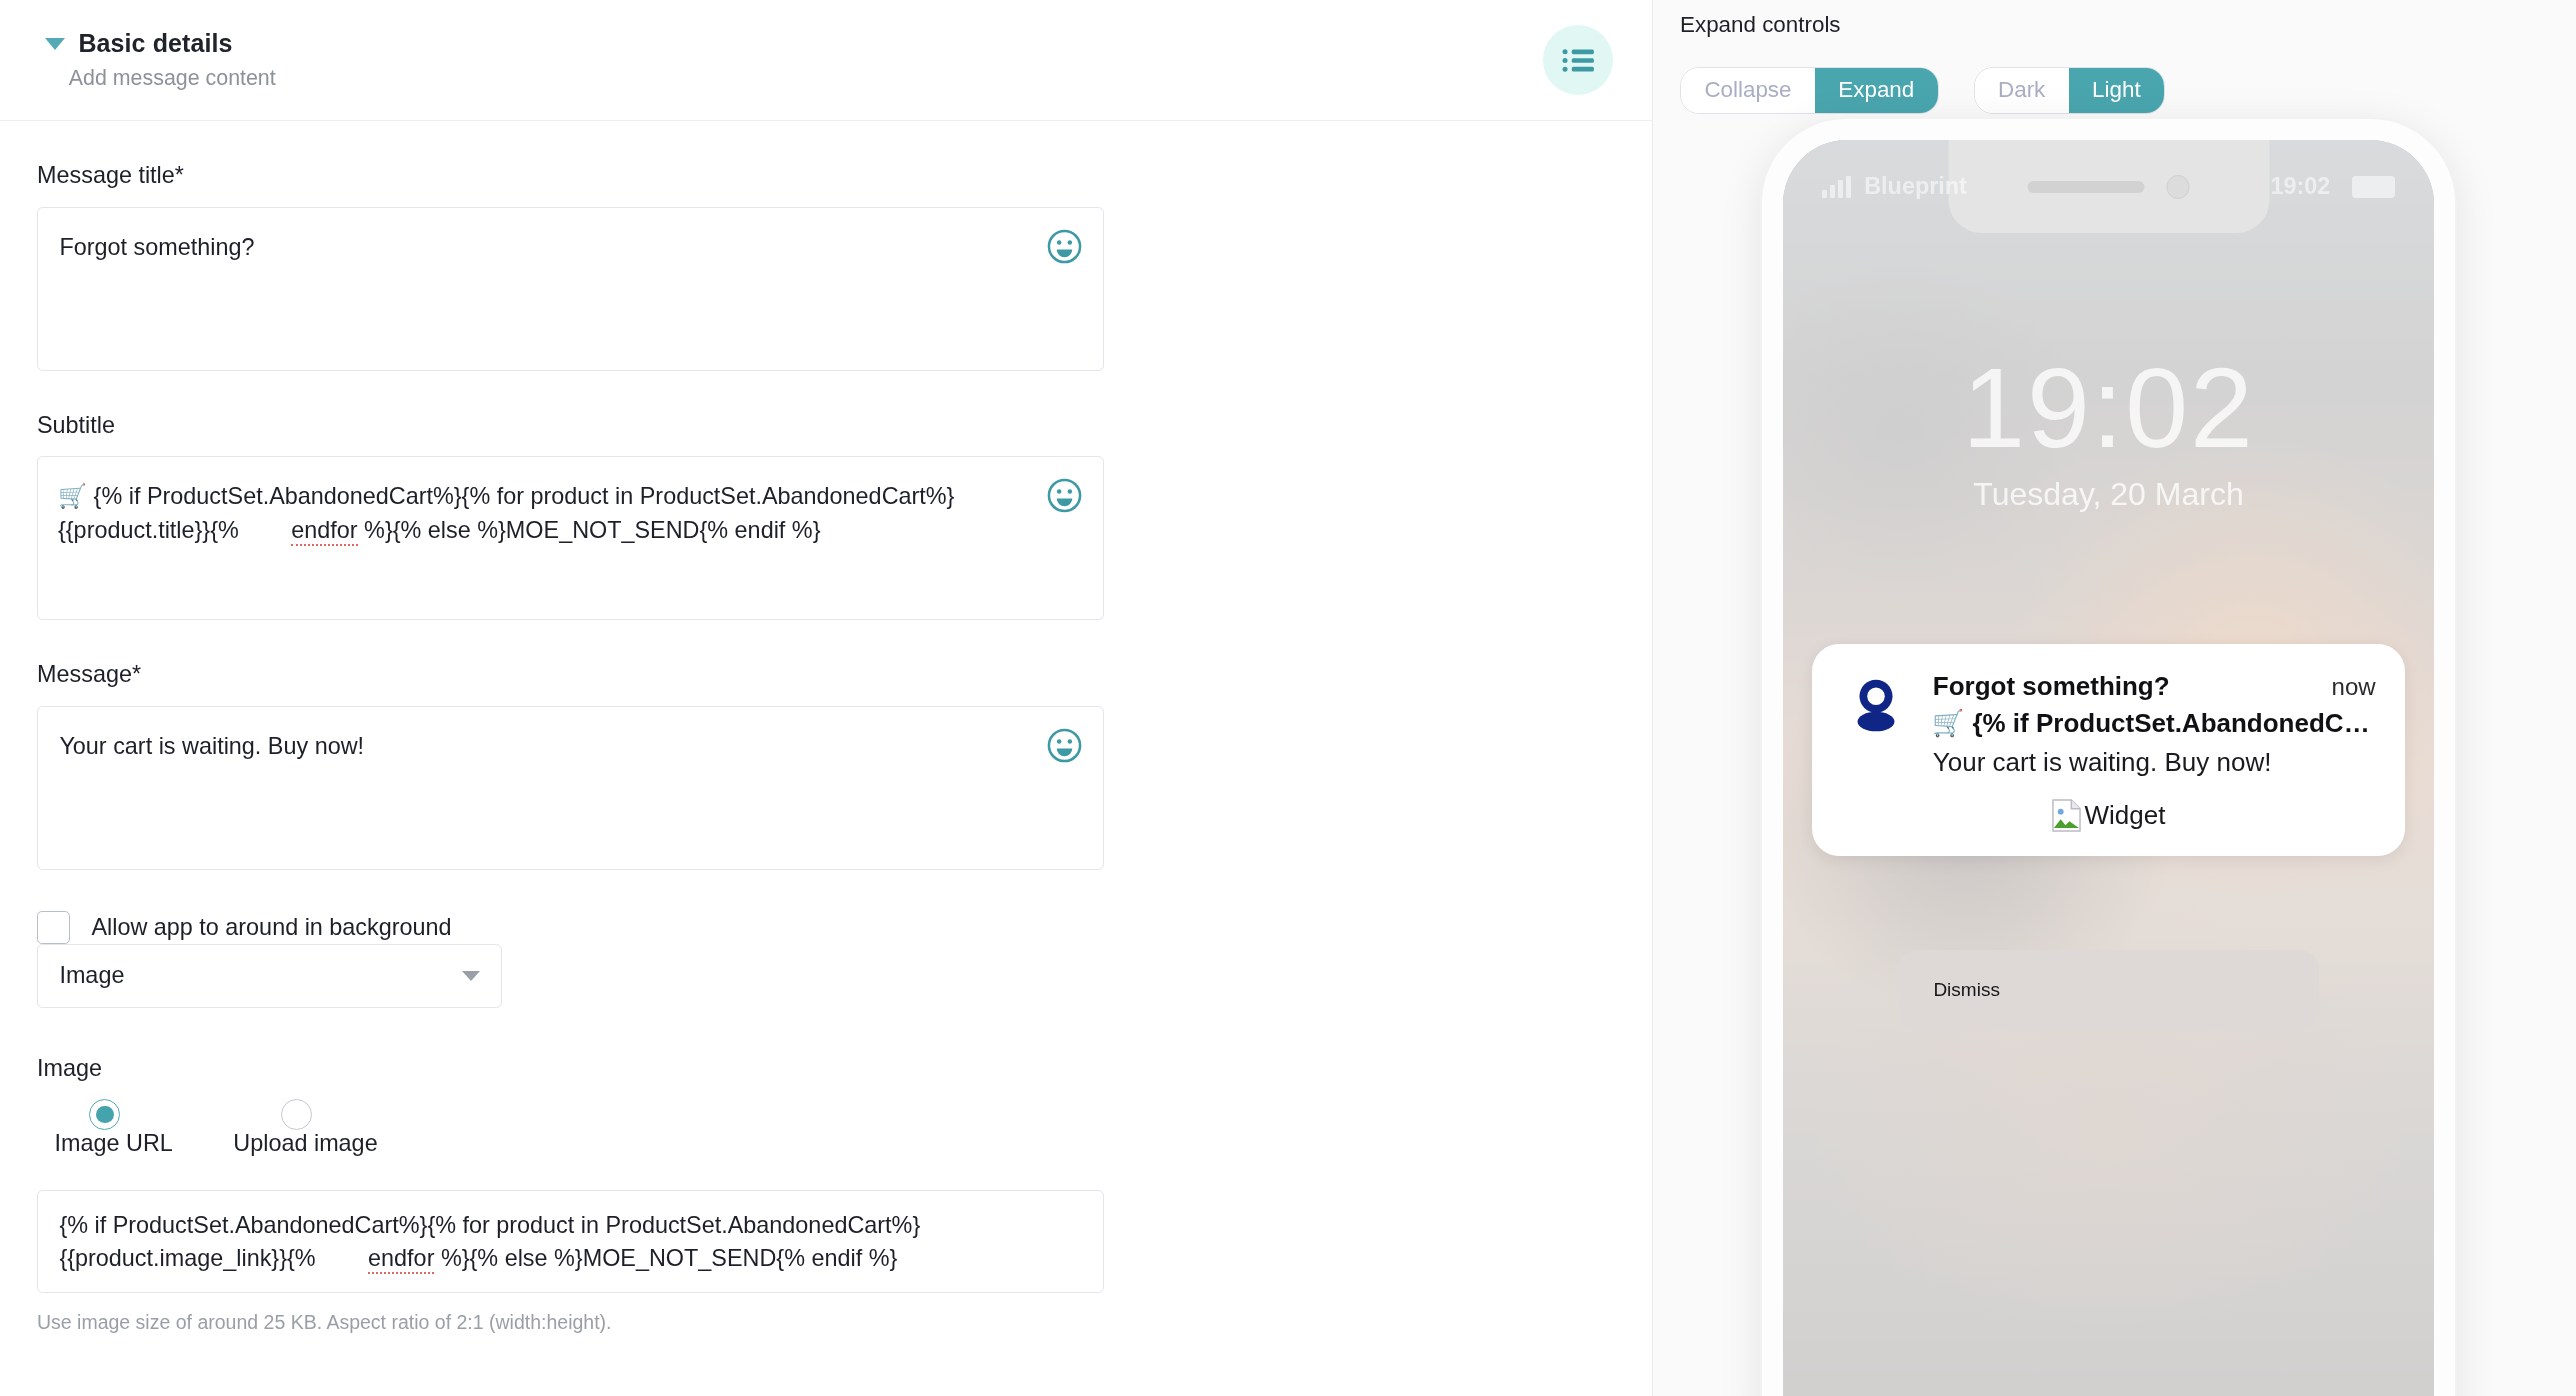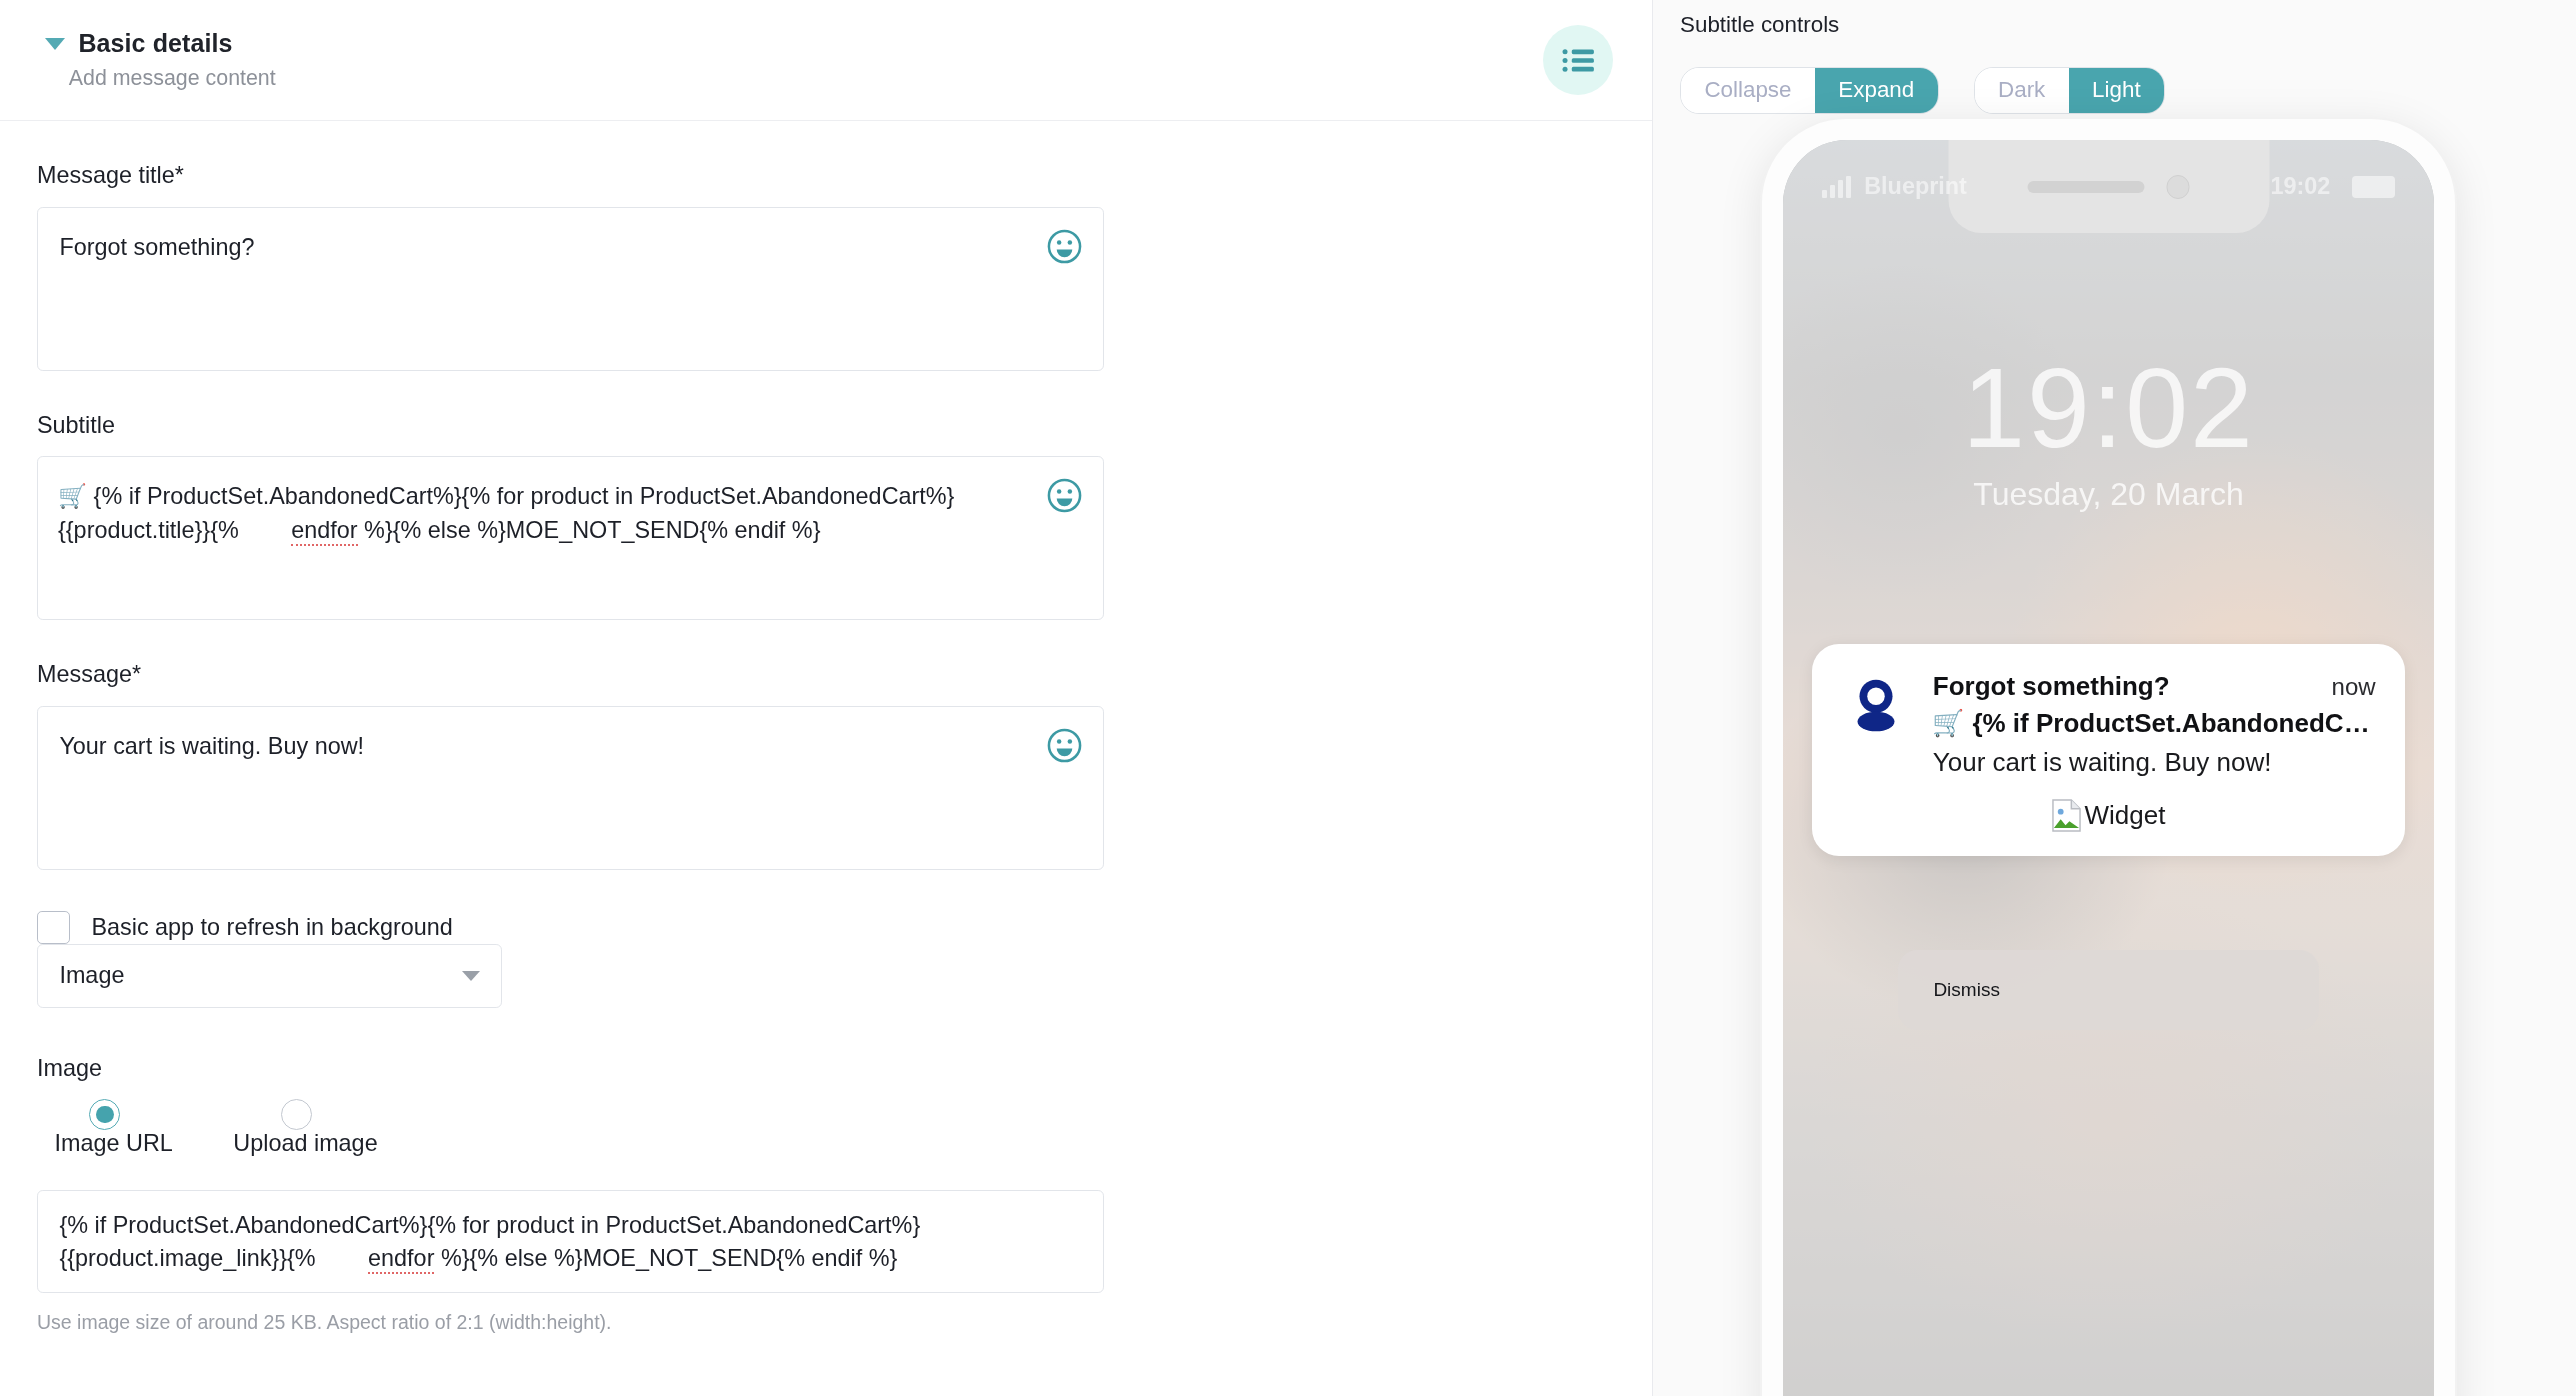--- a/index.html
+++ b/index.html
@@ -297,21 +297,21 @@
               <circle cx="13.5" cy="15" r="2.3" fill="#3d9aa4"></circle>
               <circle cx="24.5" cy="15" r="2.3" fill="#3d9aa4"></circle>
               <path d="M11 22 a8 8 0 0 0 16 0 z" fill="#3d9aa4"></path>
             </svg>
           </button>
         </div>
       </div>
 
       <div class="checkrow">
         <span class="checkbox"></span>
-        <span class="checklabel">Basic app to refresh in background</span>
+        <span class="checklabel">Allow app to around in background</span>
       </div>
 
       <div class="select">
         <span class="select-value">Image</span>
         <span class="select-caret"></span>
       </div>
 
       <span class="label image-label">Image</span>
       <div class="radios">
         <div class="radio-item">
@@ -323,21 +323,21 @@
           <span class="radio-label">Upload image</span>
         </div>
       </div>
 
       <div class="urlbox"><span>{% if ProductSet.AbandonedCart%}{% for product in ProductSet.AbandonedCart%}</span><br><span>{{product.image_link}}{% </span><span class="spell">endfor</span><span> %}{% else %}MOE_NOT_SEND{% endif %}</span></div>
       <div class="helper">Use image size of around 25 KB. Aspect ratio of 2:1 (width:height).</div>
     </div>
   </div>
 
   <div class="preview-panel">
-    <div class="pv-title">Subtitle controls</div>
+    <div class="pv-title">Expand controls</div>
     <div class="pv-controls">
       <div class="seg">
         <button>Collapse</button>
         <button class="active">Expand</button>
       </div>
       <div class="seg">
         <button>Dark</button>
         <button class="active">Light</button>
       </div>
     </div>

